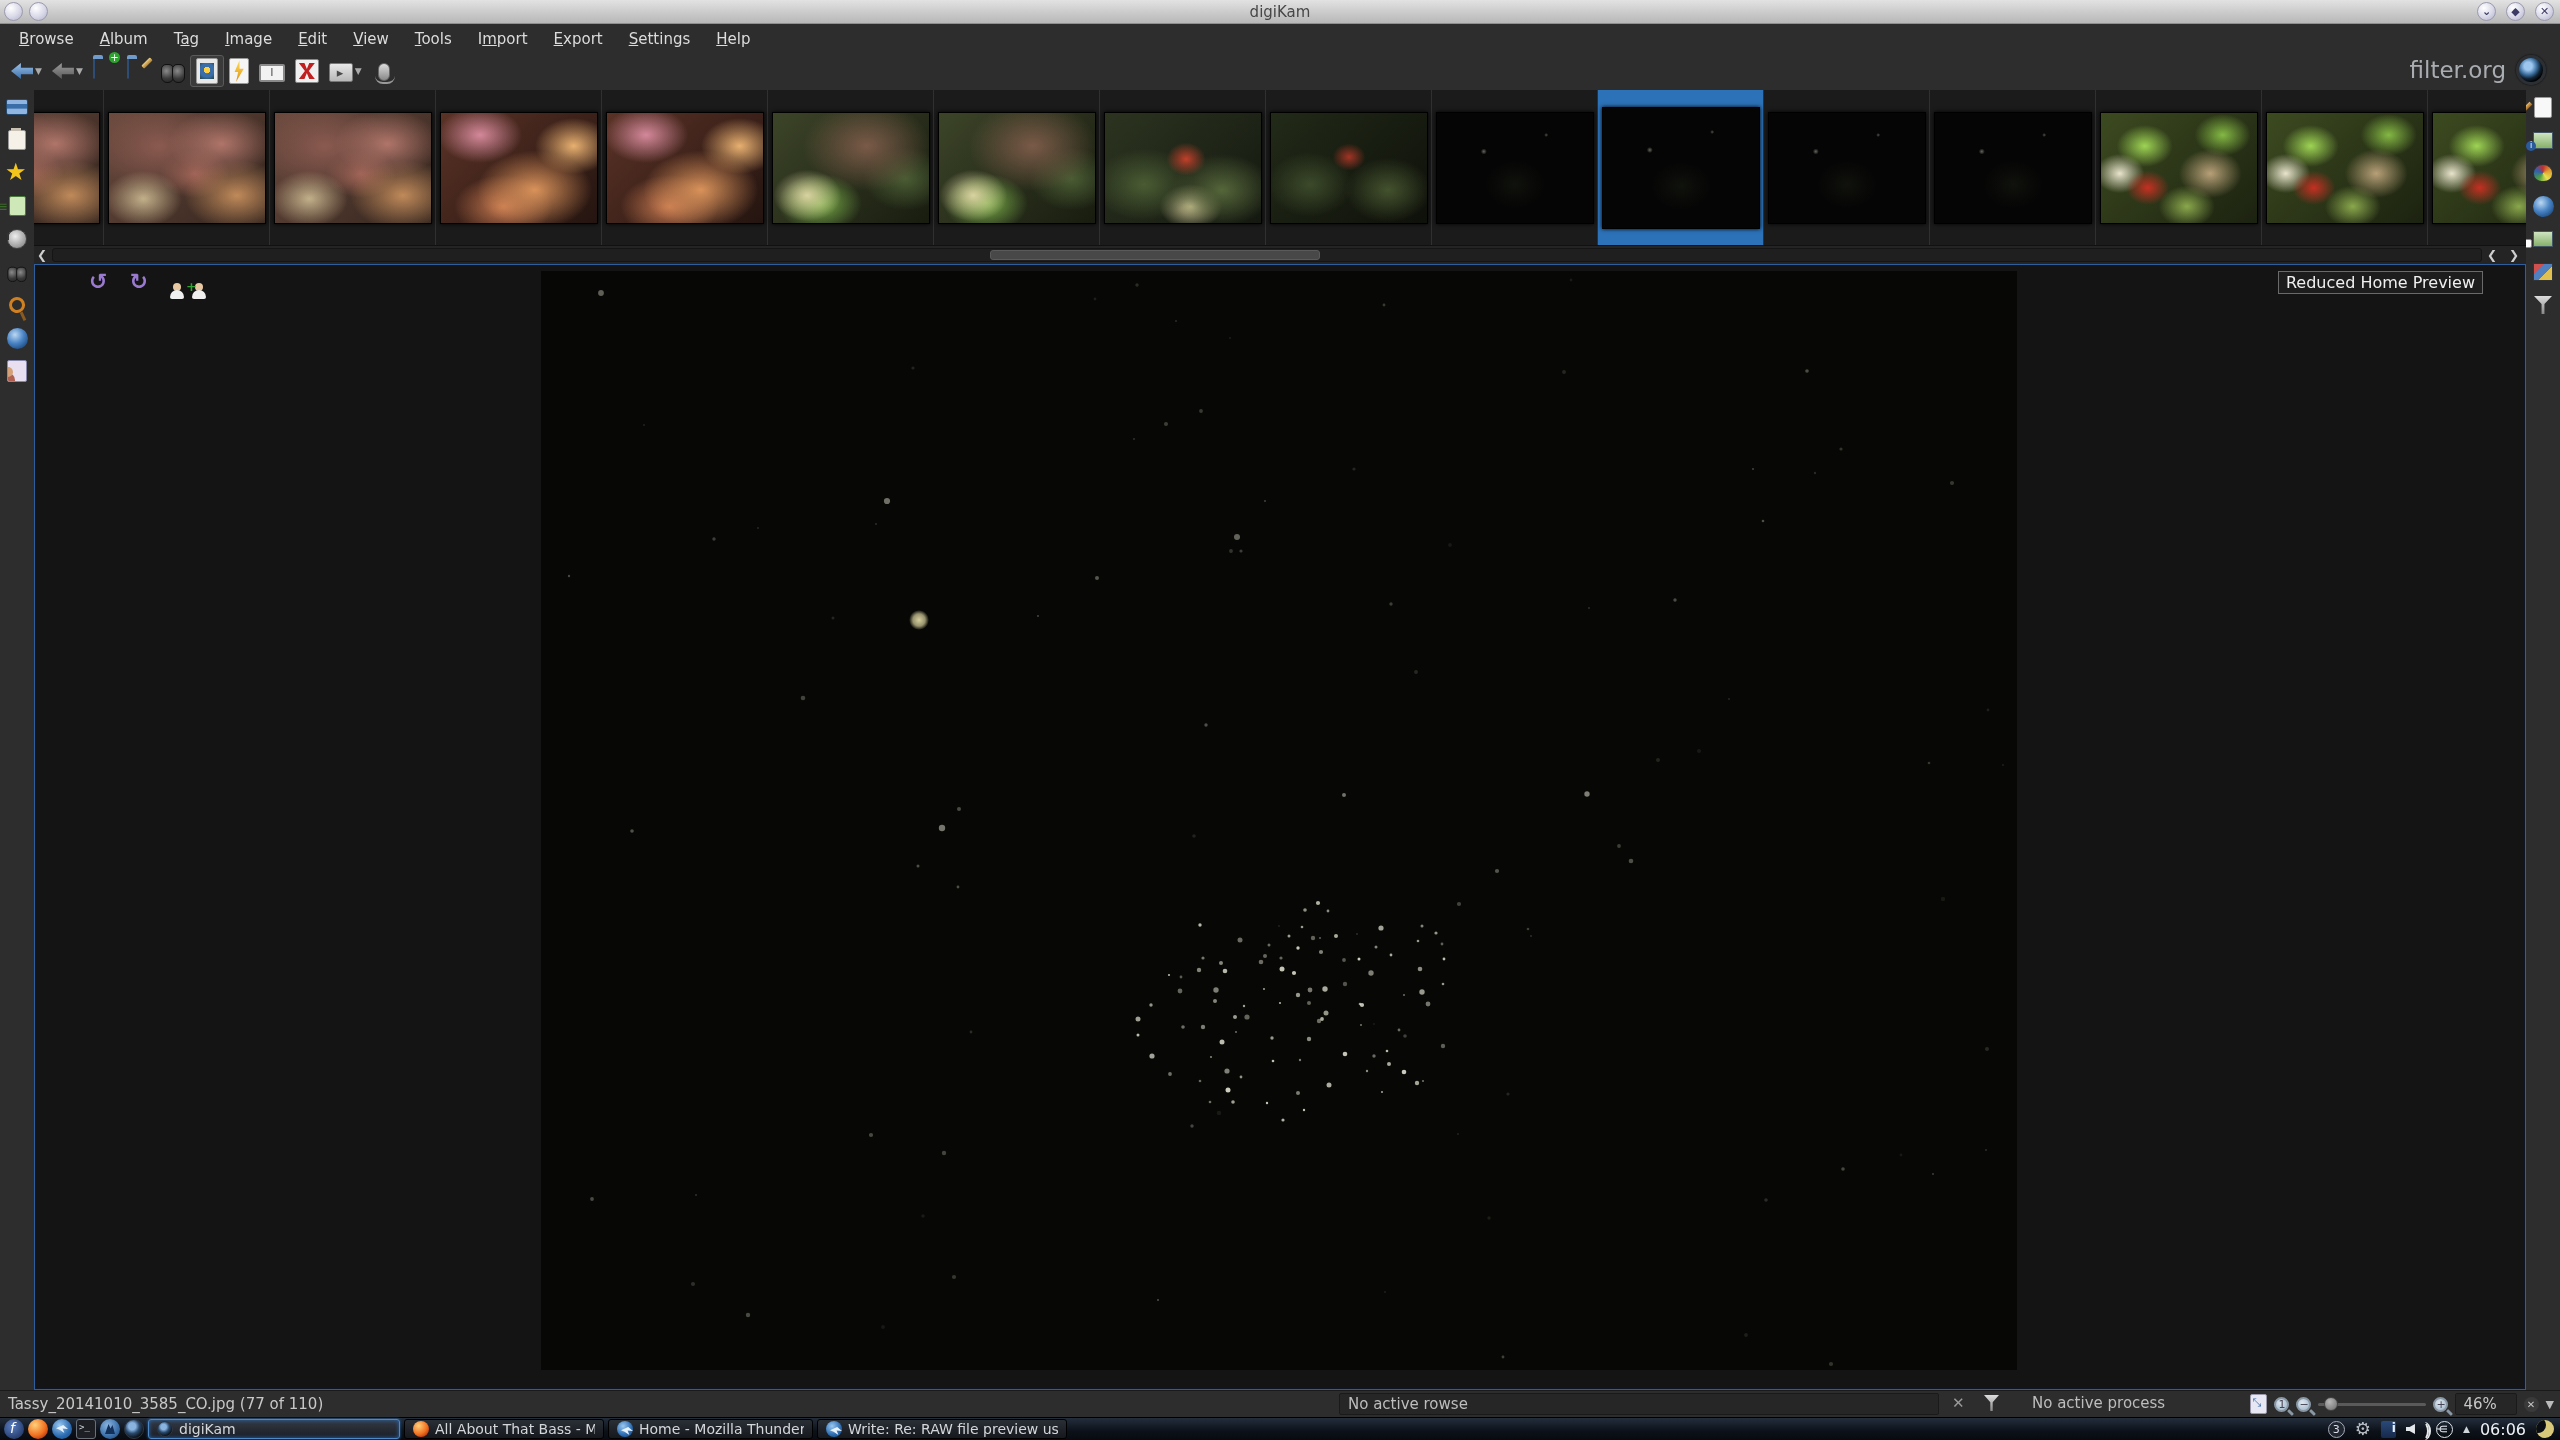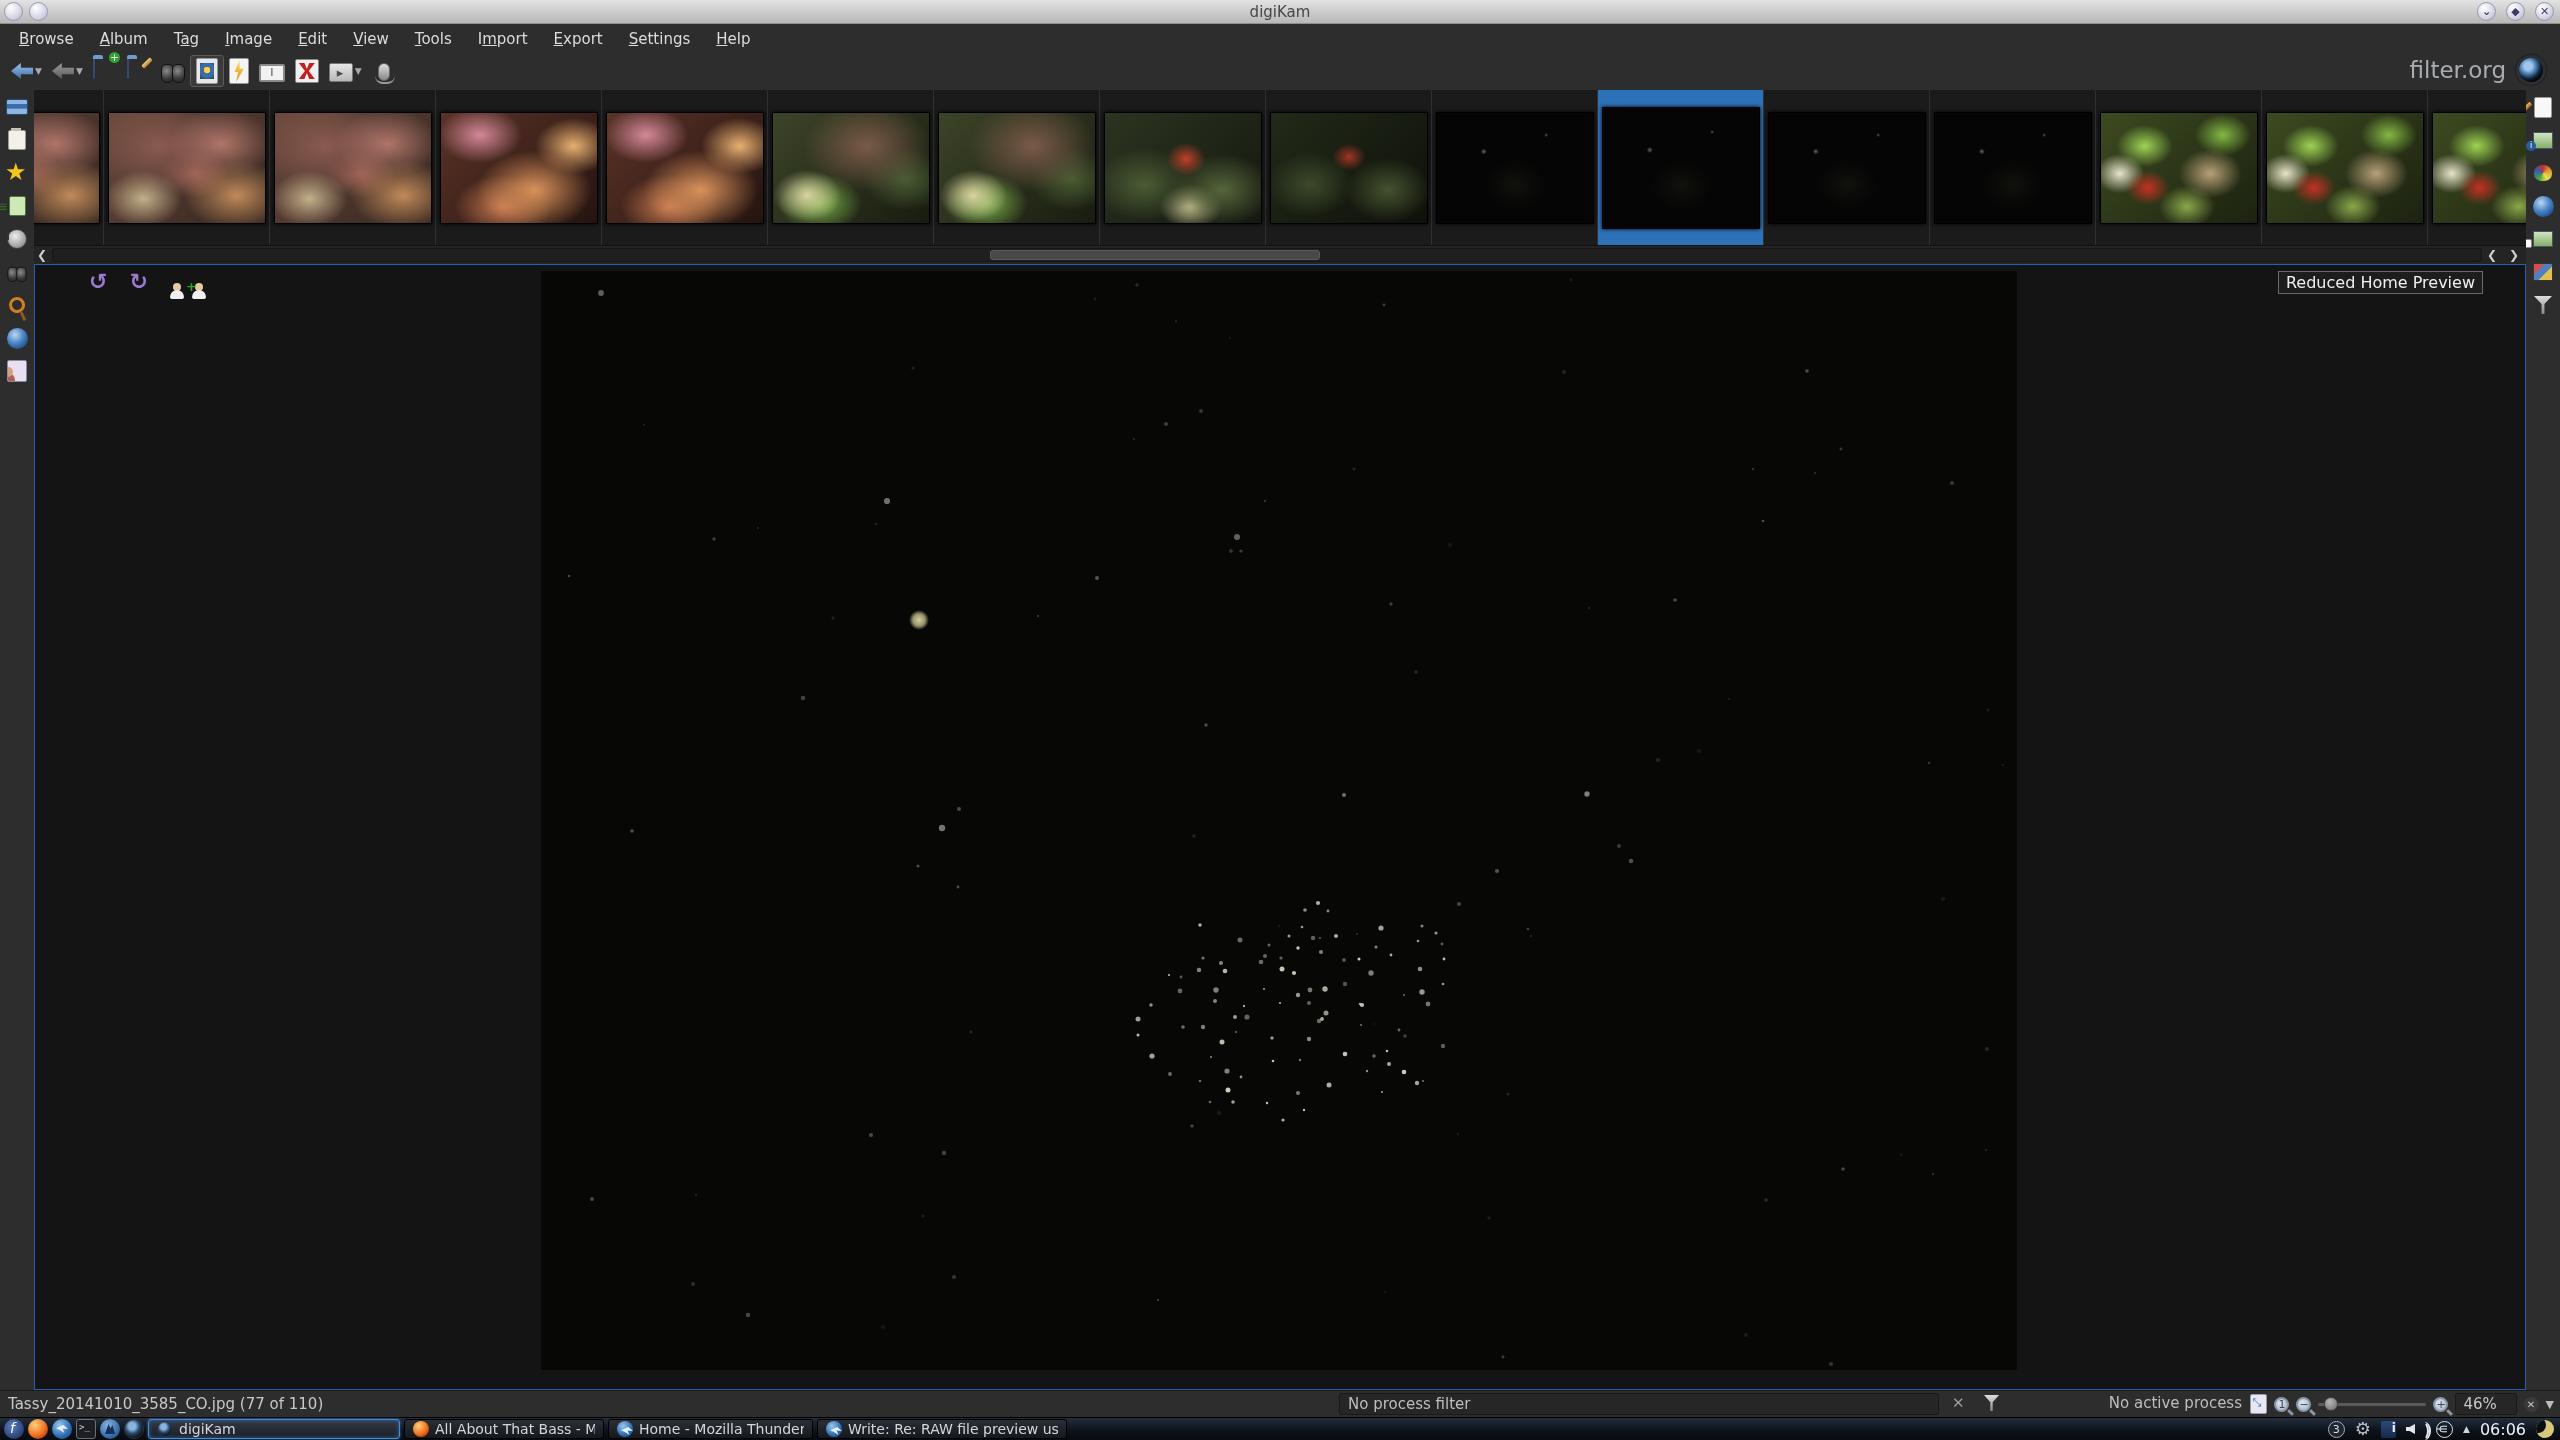--- a/index.html
+++ b/index.html
@@ -205,21 +205,21 @@
   
   .statusbar { position:absolute; left:0; top:1390px; width:2560px; height:27px; background:#2d2d2d;
     border-top:1px solid #1a1a1a; color:#c8c8c8; font-size:15px; }
   .sb-file { position:absolute; left:8px; top:4px; }
   .sb-filterbox { position:absolute; left:1339px; top:2px; width:600px; height:22px; background:#262626;
     border:1px solid #1a1a1a; border-radius:2px; line-height:20px; padding-left:8px; color:#bdbdbd; }
   .sb-x { position:absolute; left:1952px; top:3px; color:#9a9a9a; font-weight:bold; font-size:15px; }
   .sb-funnel { position:absolute; left:1984px; top:4px; width:15px; height:16px;
     background:linear-gradient(#ddd,#888); clip-path:polygon(0 0,100% 0,58% 45%,58% 100%,42% 100%,42% 45%); }
   .sb-processbox { position:absolute; left:2032px; top:2px; width:210px; height:22px; line-height:20px;
-    text-align:right; color:#bdbdbd; }
+    text-align:left; color:#bdbdbd; }
   .sb-zoom { position:absolute; right:6px; top:2px; display:flex; align-items:center; gap:7px; height:22px; }
   .z-fit { width:17px; height:20px; background:#e8e8f4; border:1px solid #99a; border-radius:2px; position:relative;}
   .z-fit::after { content:"⤡"; position:absolute; left:2px; top:1px; font-size:11px; color:#3a6ea8; }
   .mag { width:15px; height:15px; border:2px solid #8a97a5; border-radius:50%; position:relative;
     background:radial-gradient(circle at 40% 35%, #dfe8f0, #9ab0c4); }
   .mag::before { content:""; position:absolute; left:11px; top:12px; width:7px; height:3px;
     background:#8a97a5; transform:rotate(45deg); border-radius:1px; }
   .mag span { position:absolute; left:1px; top:-1px; font-size:11px; color:#445; width:11px; text-align:center; }
   .z-track { position:relative; width:108px; height:3px; background:#5a5a5a; border-radius:2px; }
   .z-knob { position:absolute; left:6px; top:-6px; width:14px; height:14px; border-radius:50%;
@@ -676,21 +676,21 @@
           <circle cx="720" cy="691" r="2.3" fill="#e4e4d4" opacity="0.46"></circle>
           <circle cx="863" cy="724" r="1.0" fill="#e4e4d4" opacity="0.48"></circle>
           <circle cx="881" cy="655" r="1.5" fill="#e4e4d4" opacity="0.57"></circle>
           <circle cx="378" cy="349" r="10" fill="url(#bd)"></circle>
         </svg>
     </div>
   </div>
 
   <div class="statusbar">
     <span class="sb-file">Tassy_20141010_3585_CO.jpg (77 of 110)</span>
-    <div class="sb-filterbox">No process filter</div>
+    <div class="sb-filterbox">No active rowse</div>
     <span class="sb-x">✕</span>
     <span class="sb-funnel"></span>
     <div class="sb-processbox">No active process</div>
     <div class="sb-zoom">
       <span class="z-fit"></span>
       <span class="mag">
           <span>1</span>
         </span>
       <span class="mag">
           <span>−</span>

